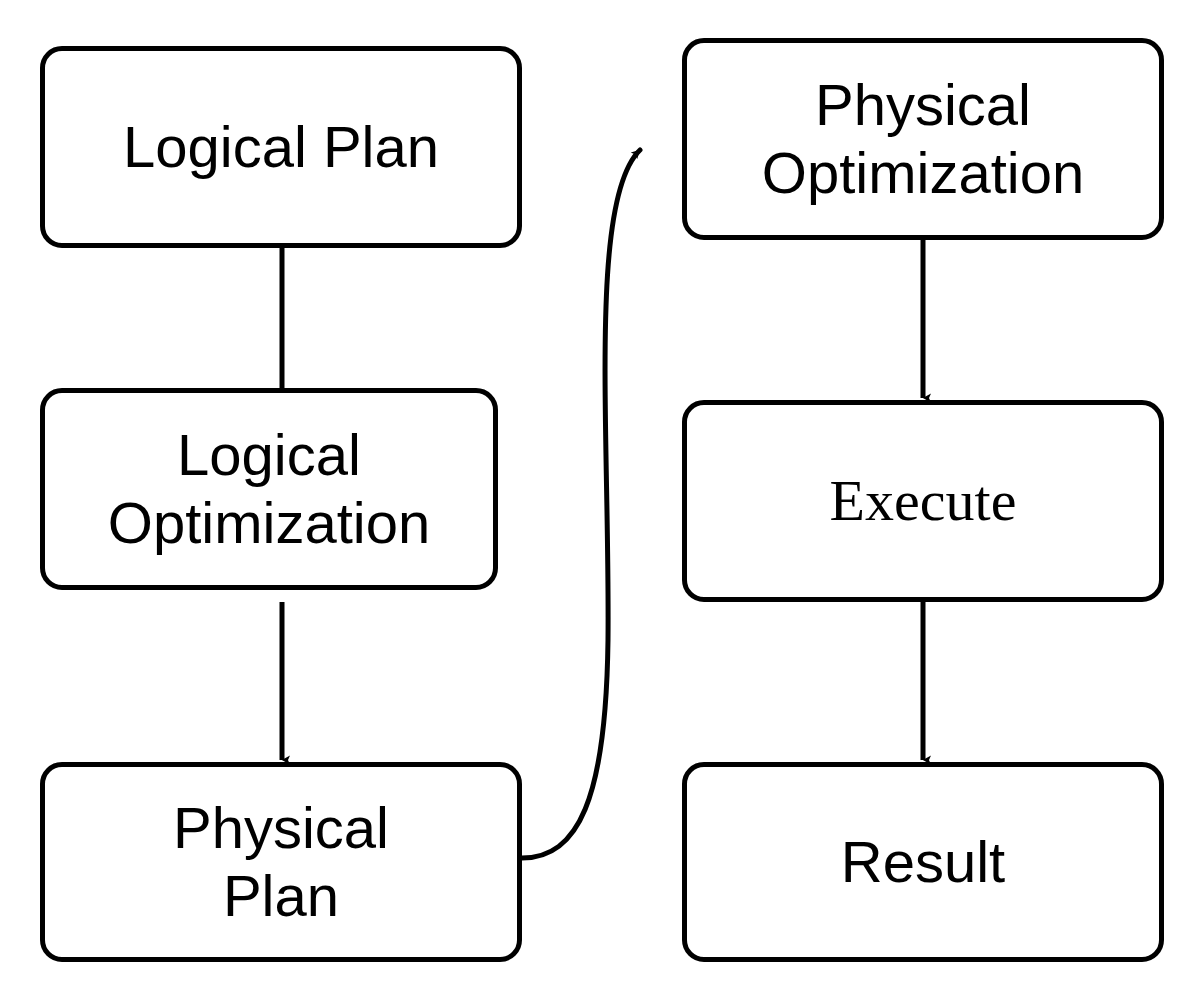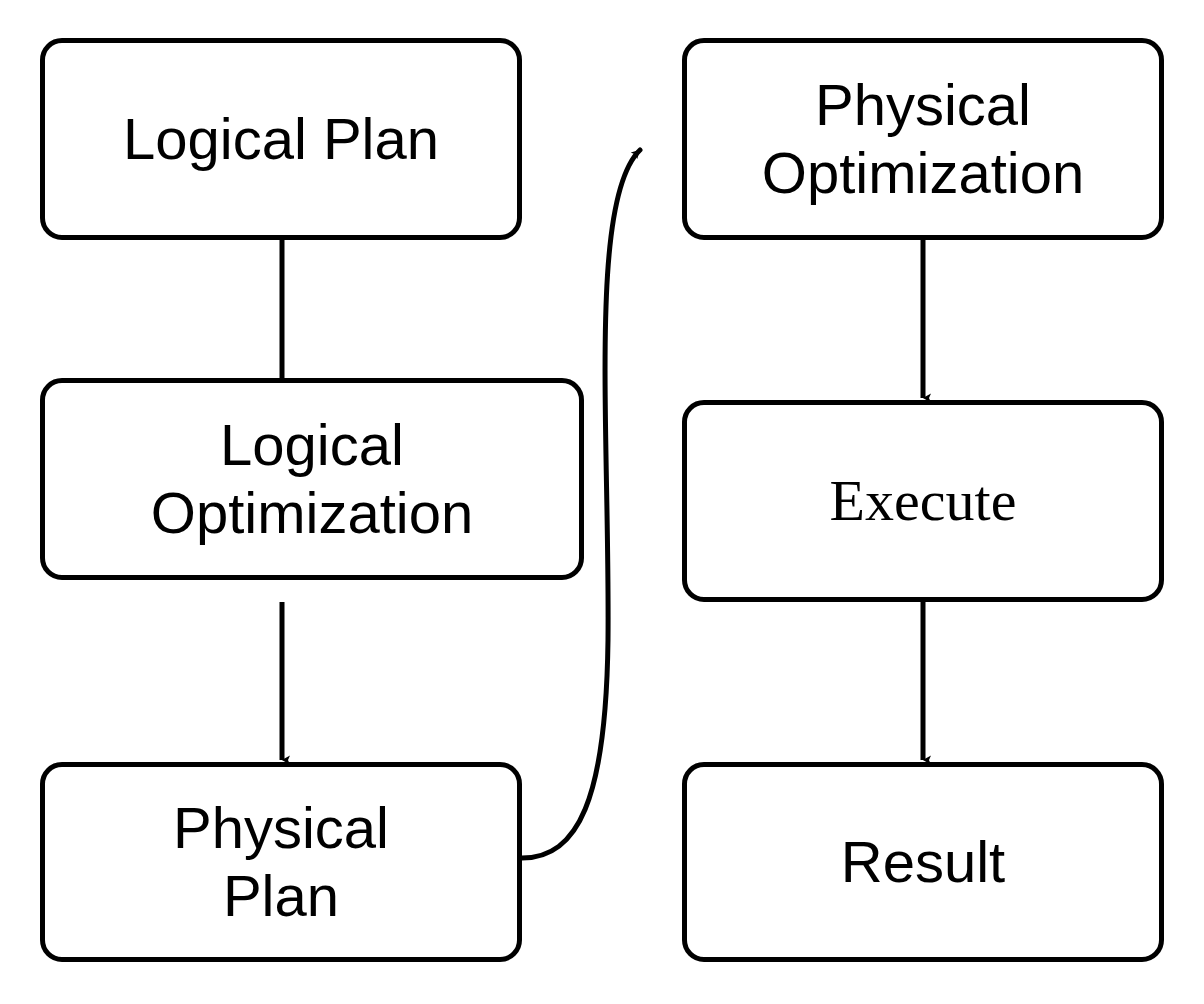--- a/index.html
+++ b/index.html
@@ -41,22 +41,22 @@
   .node-label {
     font-size: 58px;
     line-height: 68px;
     color: #000000;
     font-weight: 400;
     letter-spacing: 0px;
     white-space: pre-line;
     padding: 0 14px;
   }
   
-  .n-logical-plan        { left: 40px;  top: 38px;  width: 482px; height: 202px; }
-  .n-logical-opt         { left: 40px;  top: 378px; width: 544px; height: 202px; }
+  .n-logical-plan        { left: 40px;  top: 46px;  width: 482px; height: 202px; }
+  .n-logical-opt         { left: 40px;  top: 388px; width: 458px; height: 202px; }
   .n-physical-plan       { left: 40px;  top: 762px; width: 482px; height: 200px; }
   
   .n-physical-opt        { left: 682px; top: 38px;  width: 482px; height: 202px; }
   .n-execute             { left: 682px; top: 400px; width: 482px; height: 202px; font-family: Liberation Serif, serif; }
   .n-result              { left: 682px; top: 762px; width: 482px; height: 200px; }
 </style>
 </head>
 <body>
 
 <div id="canvas">

